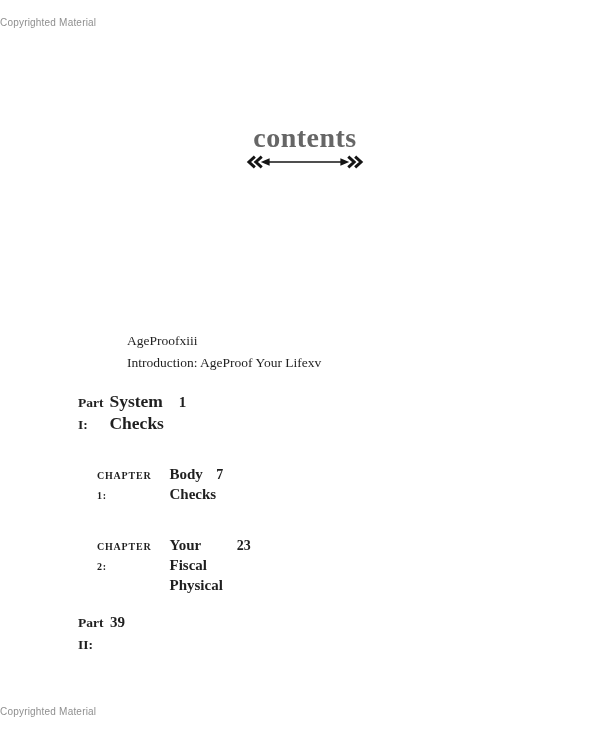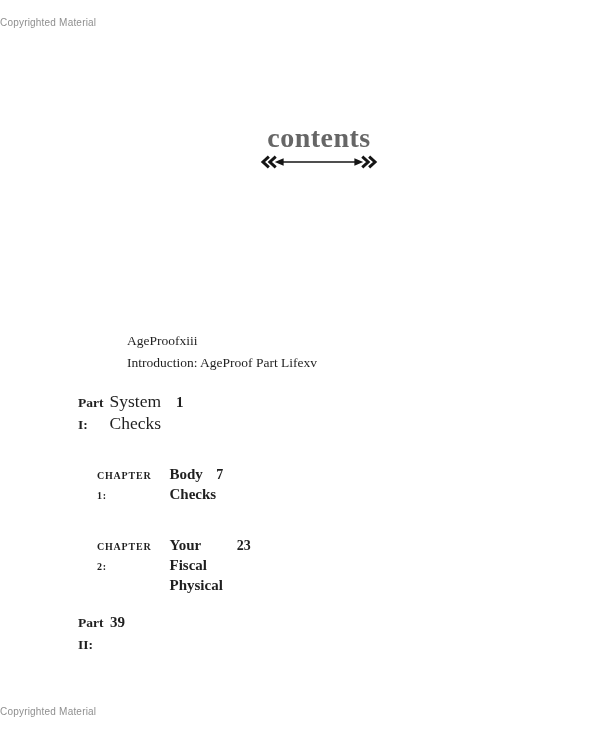--- a/index.html
+++ b/index.html
@@ -19,21 +19,21 @@
     font-family: "Liberation Sans", sans-serif;
     font-size: 10px;
     color: #8f8f8f;
     letter-spacing: 0.2px;
   }
   .copyright.header { top: 17px; }
   .copyright.footer { top: 706px; }
 
   .title-block {
     position: absolute;
-    left: 84px;
+    left: 70px;
     width: 470px;
     top: 123px;
     text-align: center;
   }
   .title {
     margin: 0;
     font-size: 28px;
     font-weight: bold;
     color: #666666;
     letter-spacing: 0.5px;
@@ -52,21 +52,21 @@
 
   .entry {
     position: absolute;
     left: 78px;
     width: 470px;
   }
   .entry-head { display: flex; align-items: baseline; line-height: 22px; }
   .spacer { flex: 1; }
 
   .part .prefix { font-weight: bold; font-size: 13.5px; }
-  .part .etitle { font-weight: normal; font-size: 17.5px; margin-left: 6px; }
+  .part .etitle { font-weight: bold; font-size: 17.5px; margin-left: 6px; }
   .part .page  { font-weight: bold; font-size: 15px; }
 
   .chapter .entry-head { padding-left: 19px; line-height: 20px; }
   .chapter .prefix { font-weight: 600; font-size: 10px; letter-spacing: 0.8px; }
   .chapter .etitle { font-weight: bold; font-size: 15px; margin-left: 18px; }
   .chapter .page  { font-weight: bold; font-size: 14px; }
 </style>
 </head>
 <body>
 
@@ -85,21 +85,21 @@
       <path d="M104,2.5 L110,8 L104,13.5" stroke="#151515" stroke-width="3"></path>
       <path d="M111,2.5 L117,8 L111,13.5" stroke="#151515" stroke-width="3"></path>
     </svg>
   </div>
 
   <div class="frontmatter">
     <div class="fm-row">
       <span>AgeProof</span><span class="fm-page">xiii</span>
     </div>
     <div class="fm-row">
-      <span>Introduction: AgeProof Part Life</span><span class="fm-page">xv</span>
+      <span>Introduction: AgeProof Your Life</span><span class="fm-page">xv</span>
     </div>
   </div>
 
   <div class="entry part" style="top:390px">
     <div class="entry-head">
       <span class="prefix">Part I:</span>
       <span class="etitle">System Checks</span>
       <span class="spacer"></span>
       <span class="page">1</span>
     </div>

